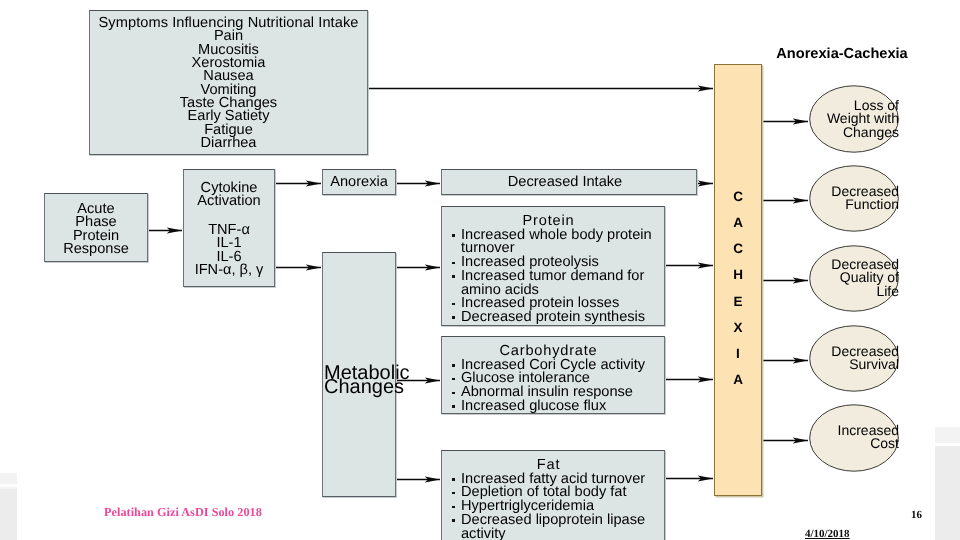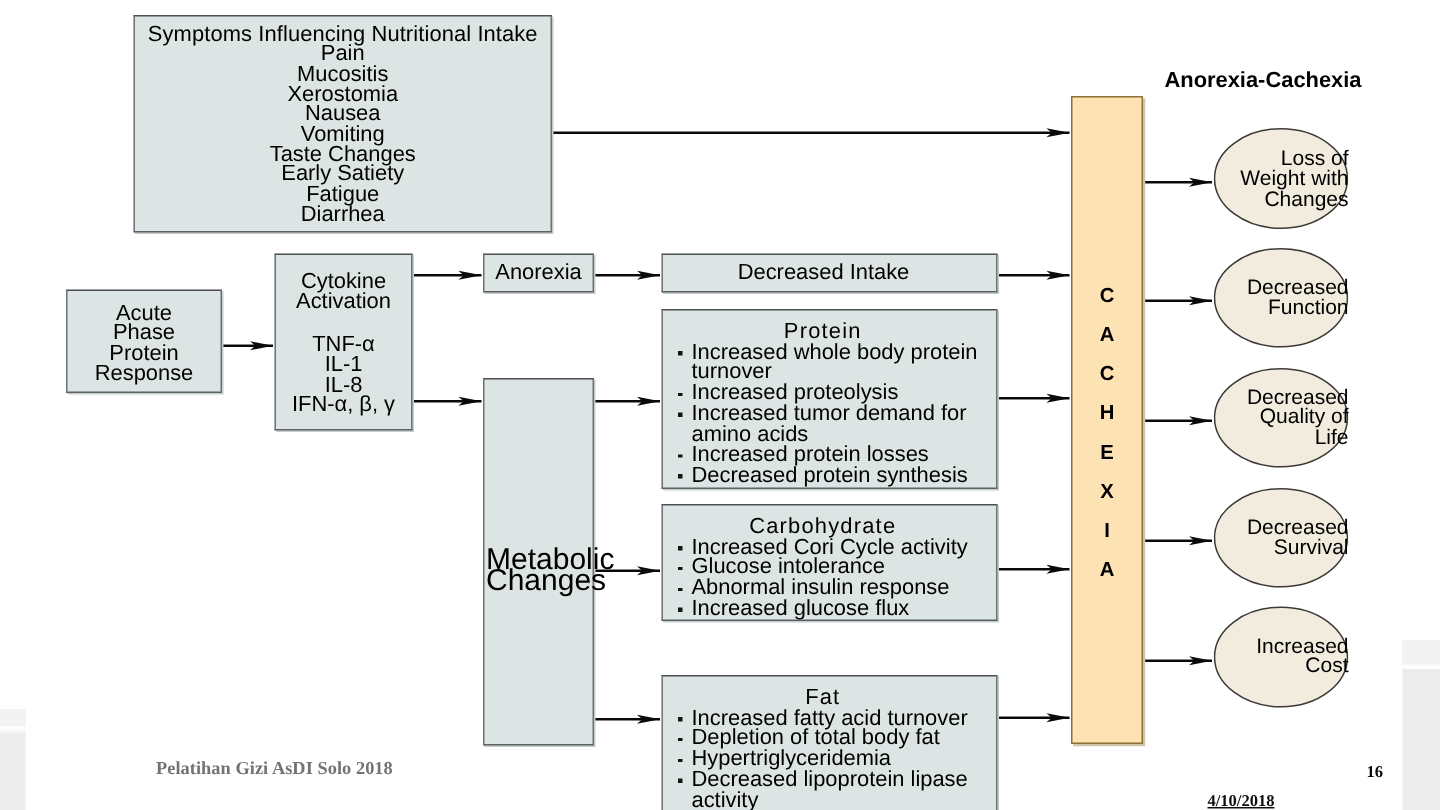--- a/index.html
+++ b/index.html
@@ -28,21 +28,21 @@
   
   #cytokine{left:183px;top:169px;width:92px;height:118px;}
   #cytokine .lns{font-size:14.6px;line-height:13.15px;padding-top:12px;}
   #cytokine .gap{height:16px;}
 
   
   #anorexia{left:322px;top:169px;width:74px;height:26px;}
   #anorexia .lbl{font-size:14.6px;line-height:24px;}
 
   
-  #dintake{left:441px;top:169px;width:224px;height:26px;}
+  #dintake{left:441px;top:169px;width:256px;height:26px;}
   #dintake .lbl{font-size:14.6px;line-height:24px;padding-right:8px;}
 
   
   #metab{left:322px;top:252px;width:74px;height:245px;}
   #metab .lns{font-size:20px;line-height:13.6px;position:absolute;left:1px;right:0;top:114px;}
 
   
   .nbox{left:441px;width:224px;}
   .nbox .hd{font-size:14.6px;line-height:13.7px;text-align:center;padding:8px 9px 0 0;letter-spacing:0.8px;}
   .nbox ul{list-style:none;margin:0;padding:0 4px 0 10px;text-align:left;
@@ -65,21 +65,21 @@
   #outhead{position:absolute;left:752px;top:47px;width:180px;text-align:center;
            font-size:14.6px;line-height:15.5px;font-weight:bold;}
 
   
   .ell{position:absolute;left:809px;width:90px;}
   .ell .etxt{position:absolute;left:0;right:0;text-align:right;
              font-size:14px;line-height:13.6px;}
 
   
   #ftleft{position:absolute;left:104px;top:505px;font-family:"Liberation Serif",serif;
-          font-size:12.2px;font-weight:bold;color:#737373;letter-spacing:0.05px;}
+          font-size:12.2px;font-weight:bold;color:#ec4899;letter-spacing:0.05px;}
   #ftdate{position:absolute;left:805px;top:528px;font-family:"Liberation Serif",serif;
           font-size:11px;font-weight:bold;color:#0d0d0d;text-decoration:underline;}
   #ftpage{position:absolute;left:911px;top:509px;font-family:"Liberation Serif",serif;
           font-size:11px;font-weight:bold;color:#0d0d0d;}
 
   
   .edgepanel{position:absolute;background:#ececec;}
   .edgepanel .strip{position:absolute;left:0;right:0;height:3px;background:#fefefe;}
   .edgepanel .topband{position:absolute;left:0;right:0;top:0;height:16px;background:#f3f3f3;}
   #edgebox-right{left:935px;top:427px;width:25px;height:113px;}
@@ -146,21 +146,21 @@
   <div class="fbox" id="cytokine">
     <div class="lns">
       <div>
           <div>Cytokine</div>
           <div>Activation</div>
         </div>
       <div class="gap"></div>
       <div>
           <div>TNF-α</div>
           <div>IL-1</div>
-          <div>IL-8</div>
+          <div>IL-6</div>
           <div>IFN-α, β, γ</div>
         </div>
     </div>
   </div>
 
   <div class="fbox" id="anorexia">
     <div class="lbl">Anorexia</div>
   </div>
 
   <div class="fbox" id="dintake">

